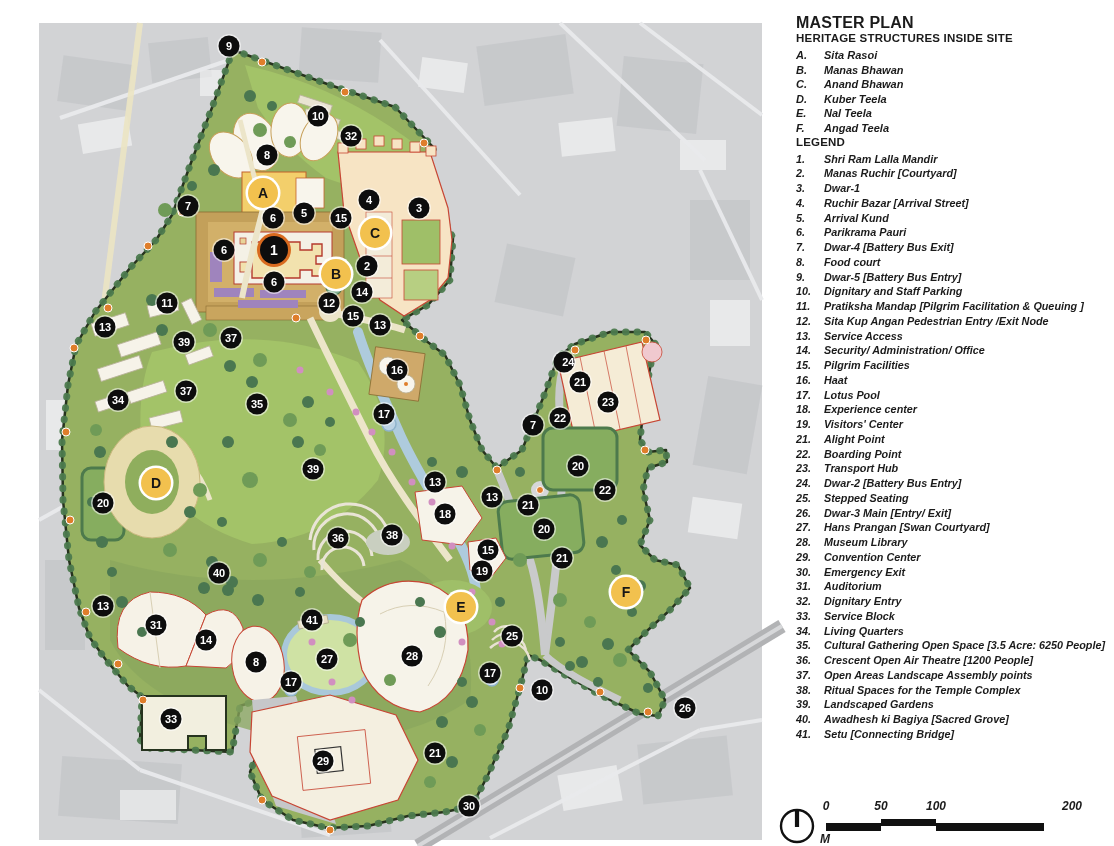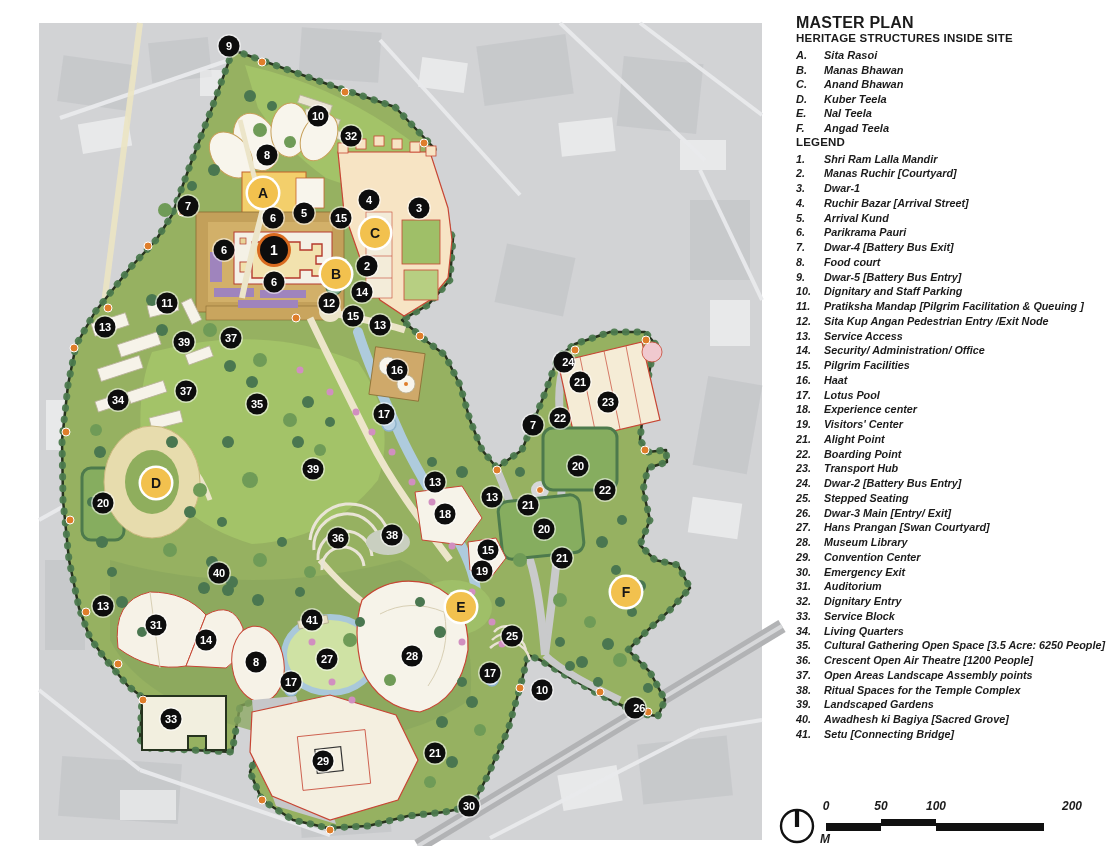--- a/index.html
+++ b/index.html
@@ -636,21 +636,21 @@
       </div>
 
       <div class="marker" style="left: 291px; top: 682px;">
         <span>17</span>
       </div>
 
       <div class="marker" style="left: 542px; top: 690px;">
         <span>10</span>
       </div>
 
-      <div class="marker" style="left: 635px; top: 708px; justify-content: flex-end;">
+      <div class="marker" style="left: 685px; top: 708px;">
         <span>26</span>
       </div>
 
       <div class="marker" style="left: 171px; top: 719px;">
         <span>33</span>
       </div>
 
       <div class="marker" style="left: 435px; top: 753px;">
         <span>21</span>
       </div>

